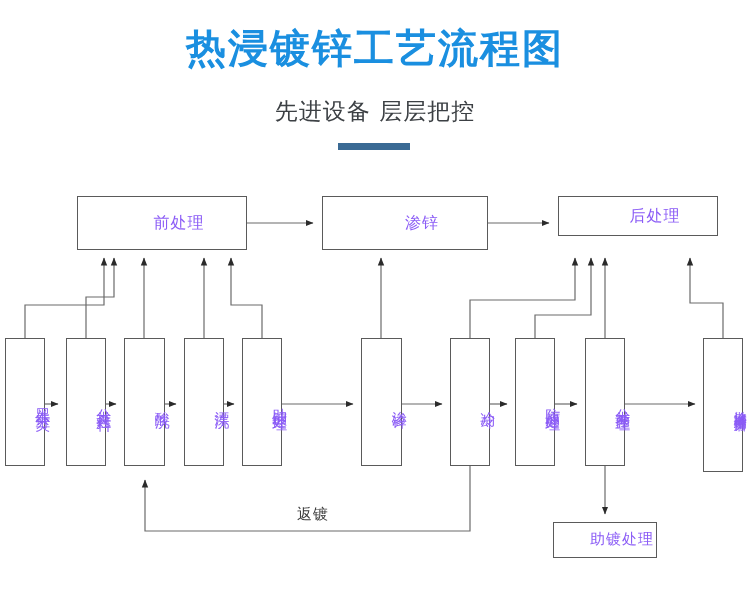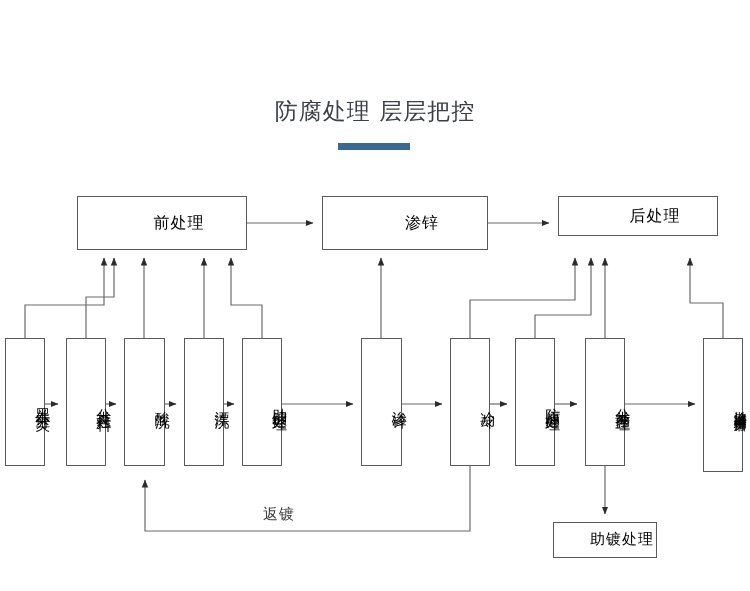--- a/index.html
+++ b/index.html
@@ -57,21 +57,21 @@
     height: 591px;
   }
   .node {
     position: absolute;
     box-sizing: border-box;
     border: 1px solid #5a5a5a;
     background: #ffffff;
     display: flex;
     align-items: center;
     justify-content: center;
-    color: #000000;
+    color: #8b5cf6;
     font-size: 15px;
     line-height: 1.18;
     text-align: center;
     padding-left: 34px;
   }
   .node.horiz {
     font-size: 16px;
     letter-spacing: 1px;
   }
   .node.vert {
@@ -87,21 +87,22 @@
     letter-spacing: 1px;
     background: #ffffff;
     padding: 0 5px;
   }
 </style>
 </head>
 <body>
 
 <div id="canvas">
 
-  <div class="subtitle">防腐处理 层层把控</div>
+  <div class="title">热浸镀锌工艺流程图</div>
+  <div class="subtitle">先进设备 层层把控</div>
   <div class="divider"></div>
 
   <svg id="flow" viewBox="0 0 750 591" xmlns="http://www.w3.org/2000/svg">
     <defs>
       <marker id="ah" markerWidth="9" markerHeight="9" refX="7.5" refY="3.6" orient="auto" markerUnits="userSpaceOnUse">
         <path d="M0,0.4 L8,3.6 L0,6.8 z" fill="#2b2b2b"></path>
       </marker>
     </defs>
     <g stroke="#6b6b6b" stroke-width="1.2" fill="none">
 
@@ -175,15 +176,15 @@
     <span>分类整理</span>
   </div>
   <div class="node vert" style="left:703px; top:338px; width:40px; height:134px; font-size:13px; letter-spacing:1px;">
     <span>做涂层槽道精打磨</span>
   </div>
 
   <div class="node horiz" style="left:553px; top:522px; width:104px; height:36px; font-size:15px;">
     <span>助镀处理</span>
   </div>
 
-  <div class="loop-label" style="left:258px; top:505px;">返镀</div>
+  <div class="loop-label" style="left:292px; top:505px;">返镀</div>
 
 </div>
 
 </body></html>

